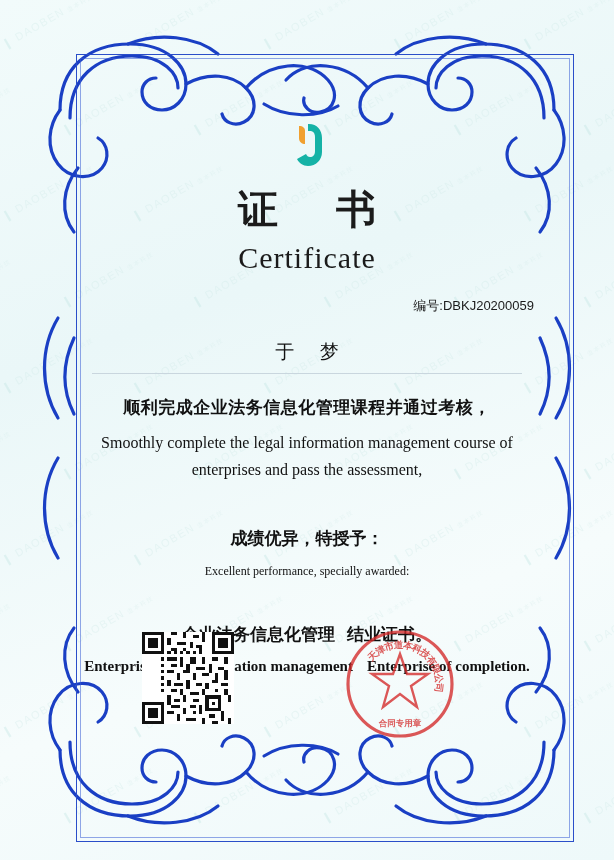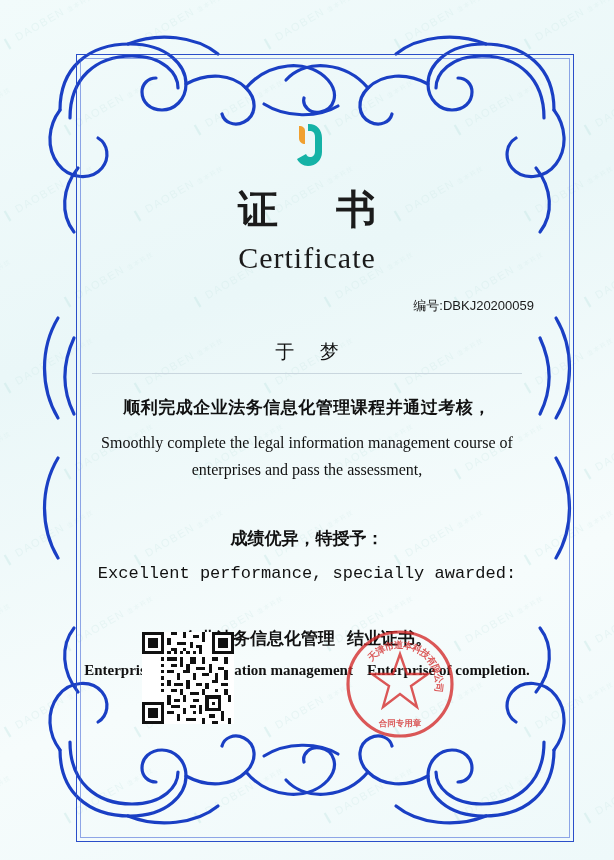--- a/index.html
+++ b/index.html
@@ -156,22 +156,22 @@
 
   .award-cn {
     margin-top: 44px;
     font-size: 17px;
     font-weight: bold;
     color: #111;
     font-family: "Liberation Sans", sans-serif;
   }
   .award-en {
     margin-top: 14px;
-    font-family: Liberation Mono, monospace;
-    font-size: 17px;
+    font-family: Liberation Serif, serif;
+    font-size: 12px;
     color: #111;
   }
 
   .course-cn {
     margin-top: 44px;
     font-size: 17px;
     font-weight: bold;
     color: #111;
     font-family: "Liberation Sans", sans-serif;
   }

